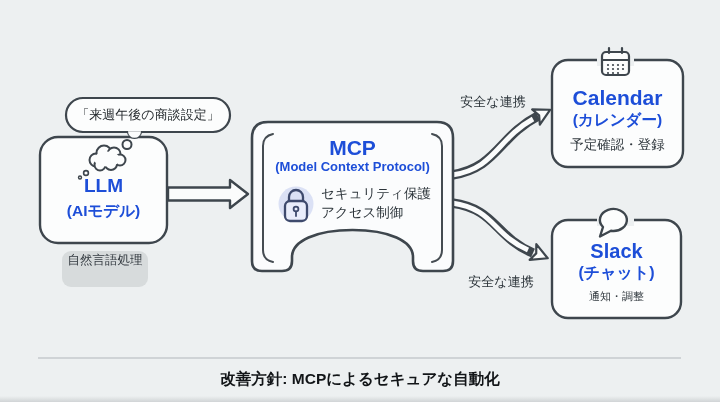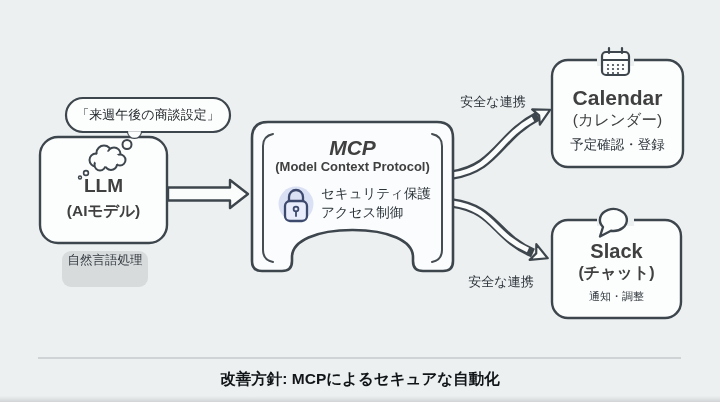--- a/index.html
+++ b/index.html
@@ -3,36 +3,36 @@
 <meta charset="utf-8">
 <style>
   html,body{margin:0;padding:0;}
   .stage{
     position:relative;width:720px;height:402px;overflow:hidden;
     background:#edf0f1;
     font-family:"Liberation Sans","DejaVu Sans",sans-serif;
     -webkit-font-smoothing:antialiased;
   }
   .stage svg{position:absolute;left:0;top:0;}
-  .txt{position:absolute;text-align:center;color:#404040;white-space:nowrap;}
+  .txt{position:absolute;text-align:center;color:#1d4ed8;white-space:nowrap;}
   .bubble-text{left:66px;top:98px;width:164px;line-height:34px;font-size:13px;font-weight:500;color:#23282c;}
   .llm-title{left:40px;top:175px;width:127px;font-size:19px;font-weight:700;}
   .llm-sub{left:40px;top:201px;width:127px;font-size:15.5px;font-weight:700;}
   .nlp-tag{
     position:absolute;left:62px;top:251px;width:86px;height:36px;line-height:18px;
     background:#d7dbdc;border-radius:9px;text-align:center;
     font-size:12.5px;color:#343b41;
   }
-  .mcp-title{left:252px;top:136px;width:201px;font-size:21px;font-weight:700;font-style:italic;}
+  .mcp-title{left:252px;top:136px;width:201px;font-size:21px;font-weight:700;}
   .mcp-sub{left:252px;top:159px;width:201px;font-size:13px;font-weight:700;}
   .feat{position:absolute;left:321px;font-size:13.5px;font-weight:500;color:#2c343a;white-space:nowrap;}
   .feat1{top:185px;text-align:center;}
   .feat2{top:204px;}
   .cal-title{left:552px;top:86px;width:131px;font-size:21px;font-weight:700;}
-  .cal-sub{left:552px;top:110px;width:131px;font-size:15.5px;font-weight:400;}
+  .cal-sub{left:552px;top:110px;width:131px;font-size:15.5px;font-weight:700;}
   .cal-desc{left:552px;top:136px;width:131px;font-size:13.5px;color:#30383e;}
   .slack-title{left:552px;top:240px;width:129px;font-size:20px;font-weight:700;}
   .slack-sub{left:552px;top:263px;width:129px;font-size:16px;font-weight:700;}
   .slack-desc{left:552px;top:289px;width:129px;font-size:11px;color:#30383e;}
   .edge-label{font-size:13px;color:#2c343a;width:80px;}
   .edge-top{left:453px;top:93px;}
   .edge-bottom{left:461px;top:273px;}
   .caption{left:0;top:369px;width:720px;font-size:15.5px;font-weight:600;color:#121518;}
   .bottom-shade{
     position:absolute;left:0;bottom:0;width:720px;height:6px;

